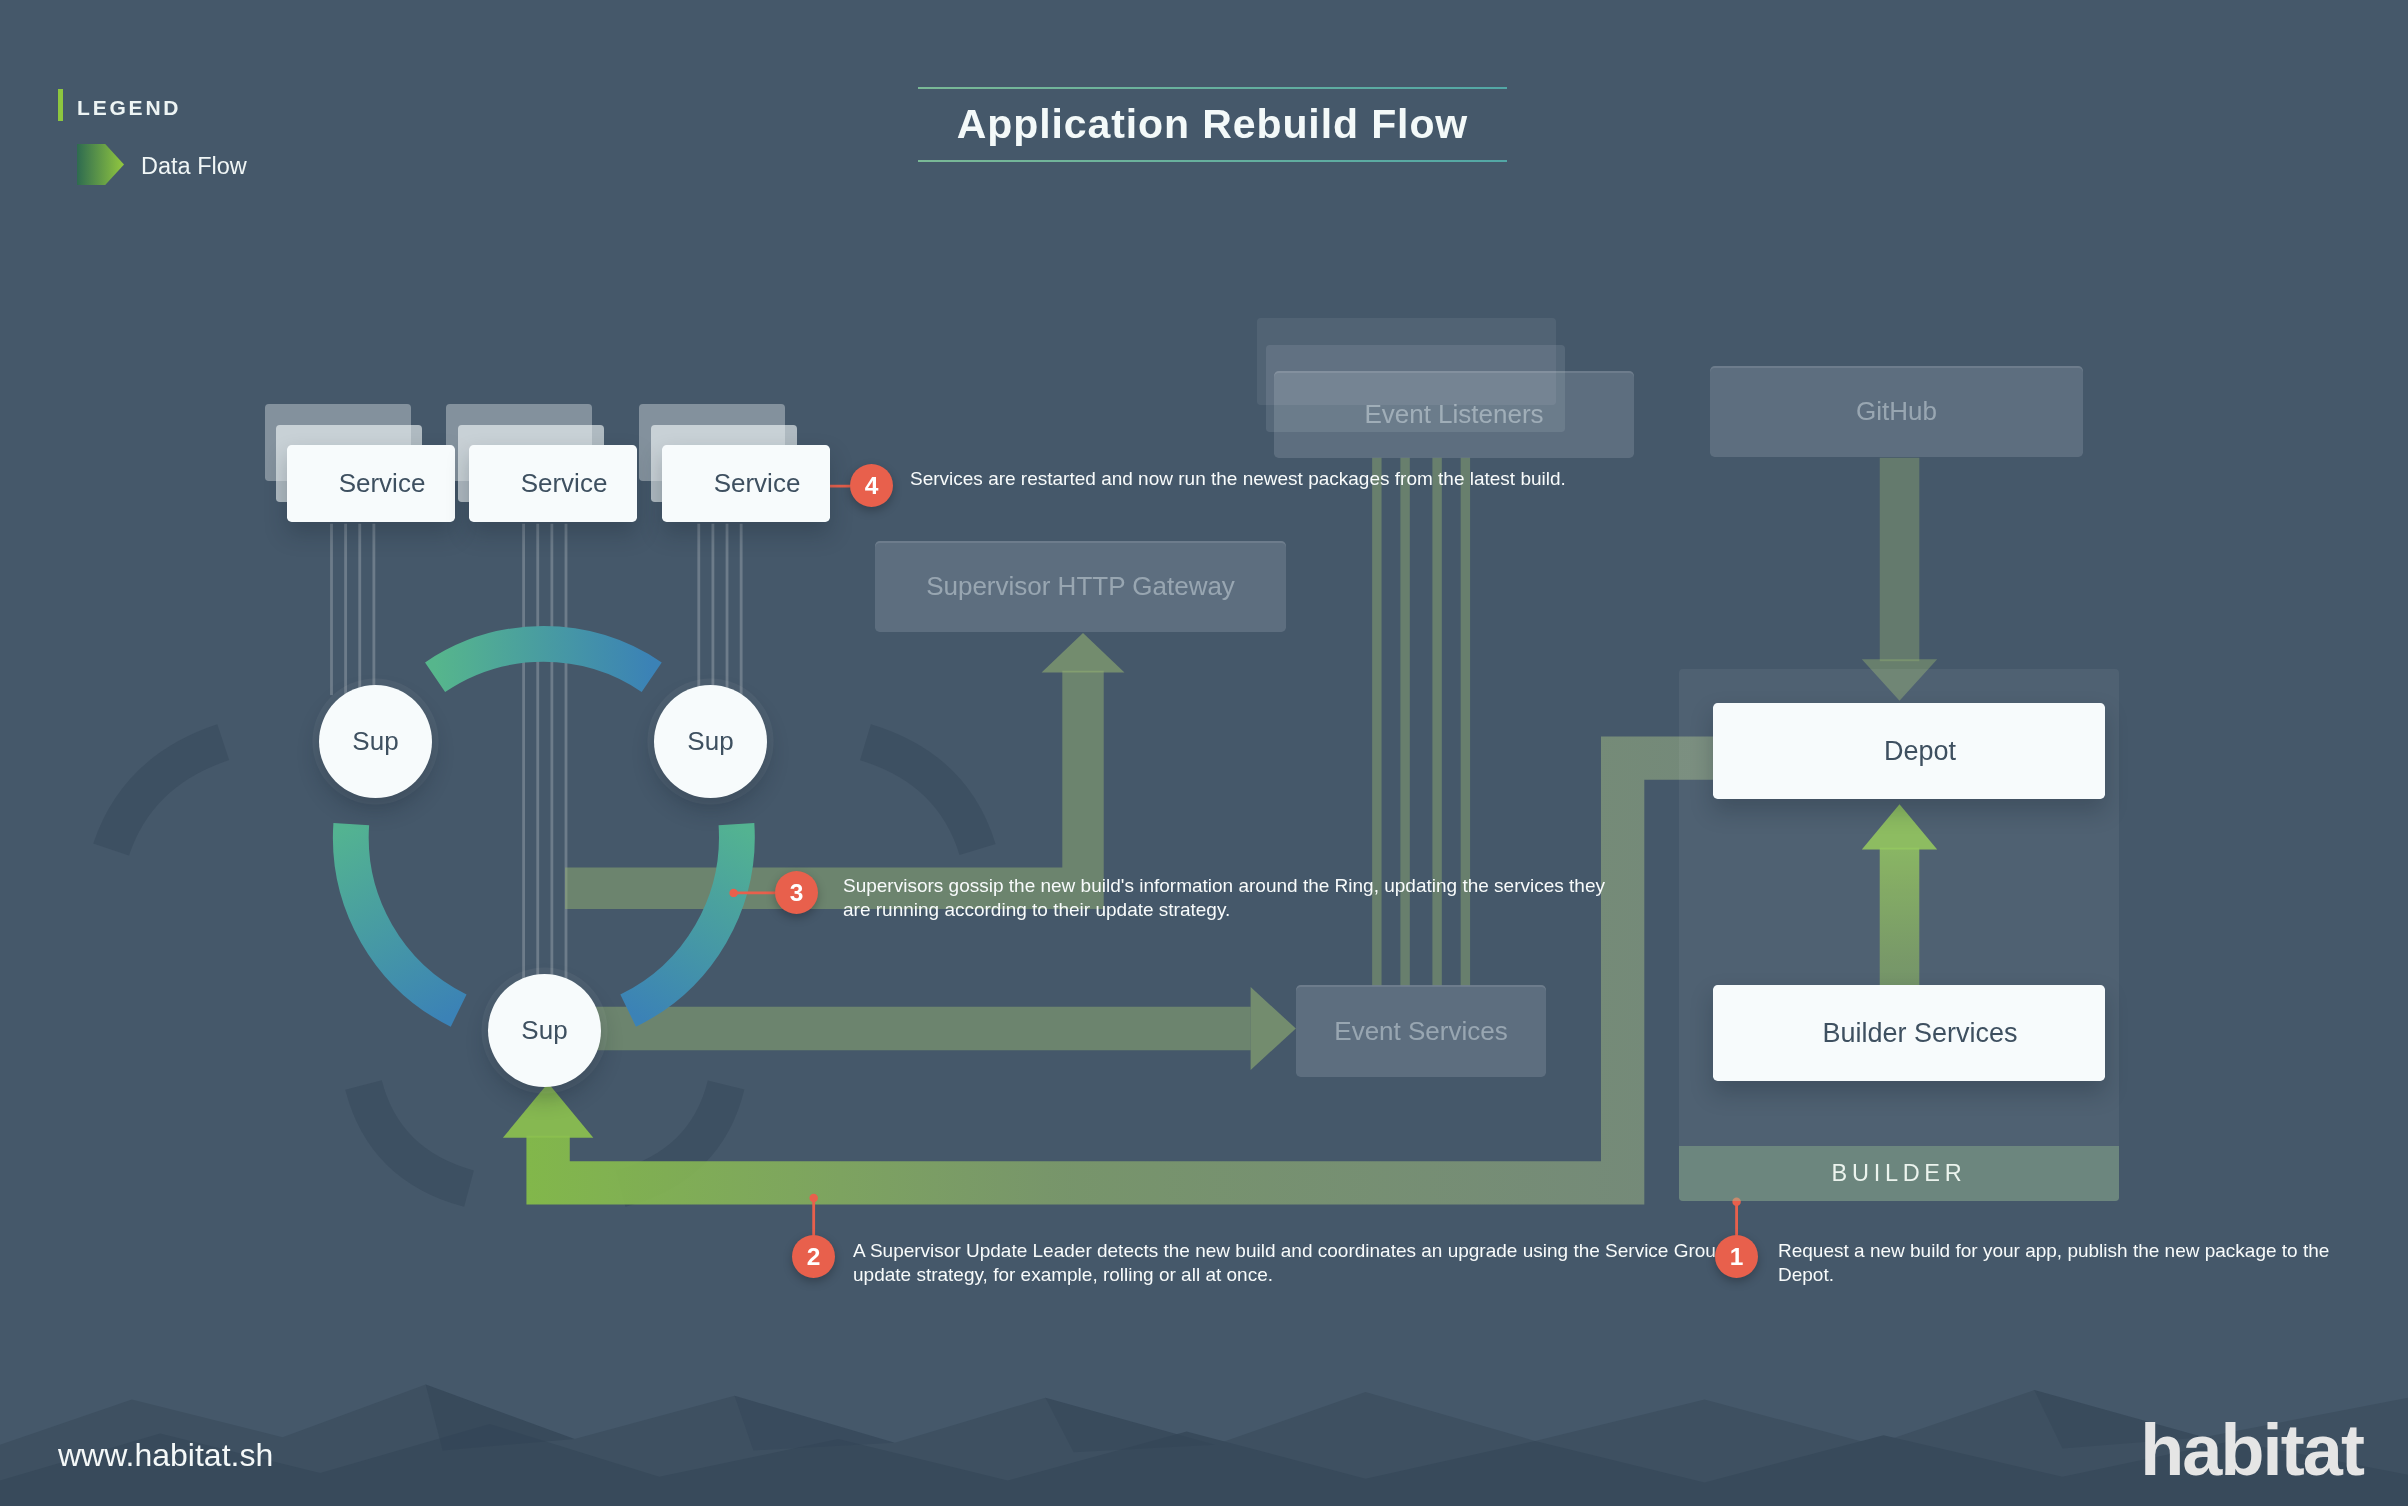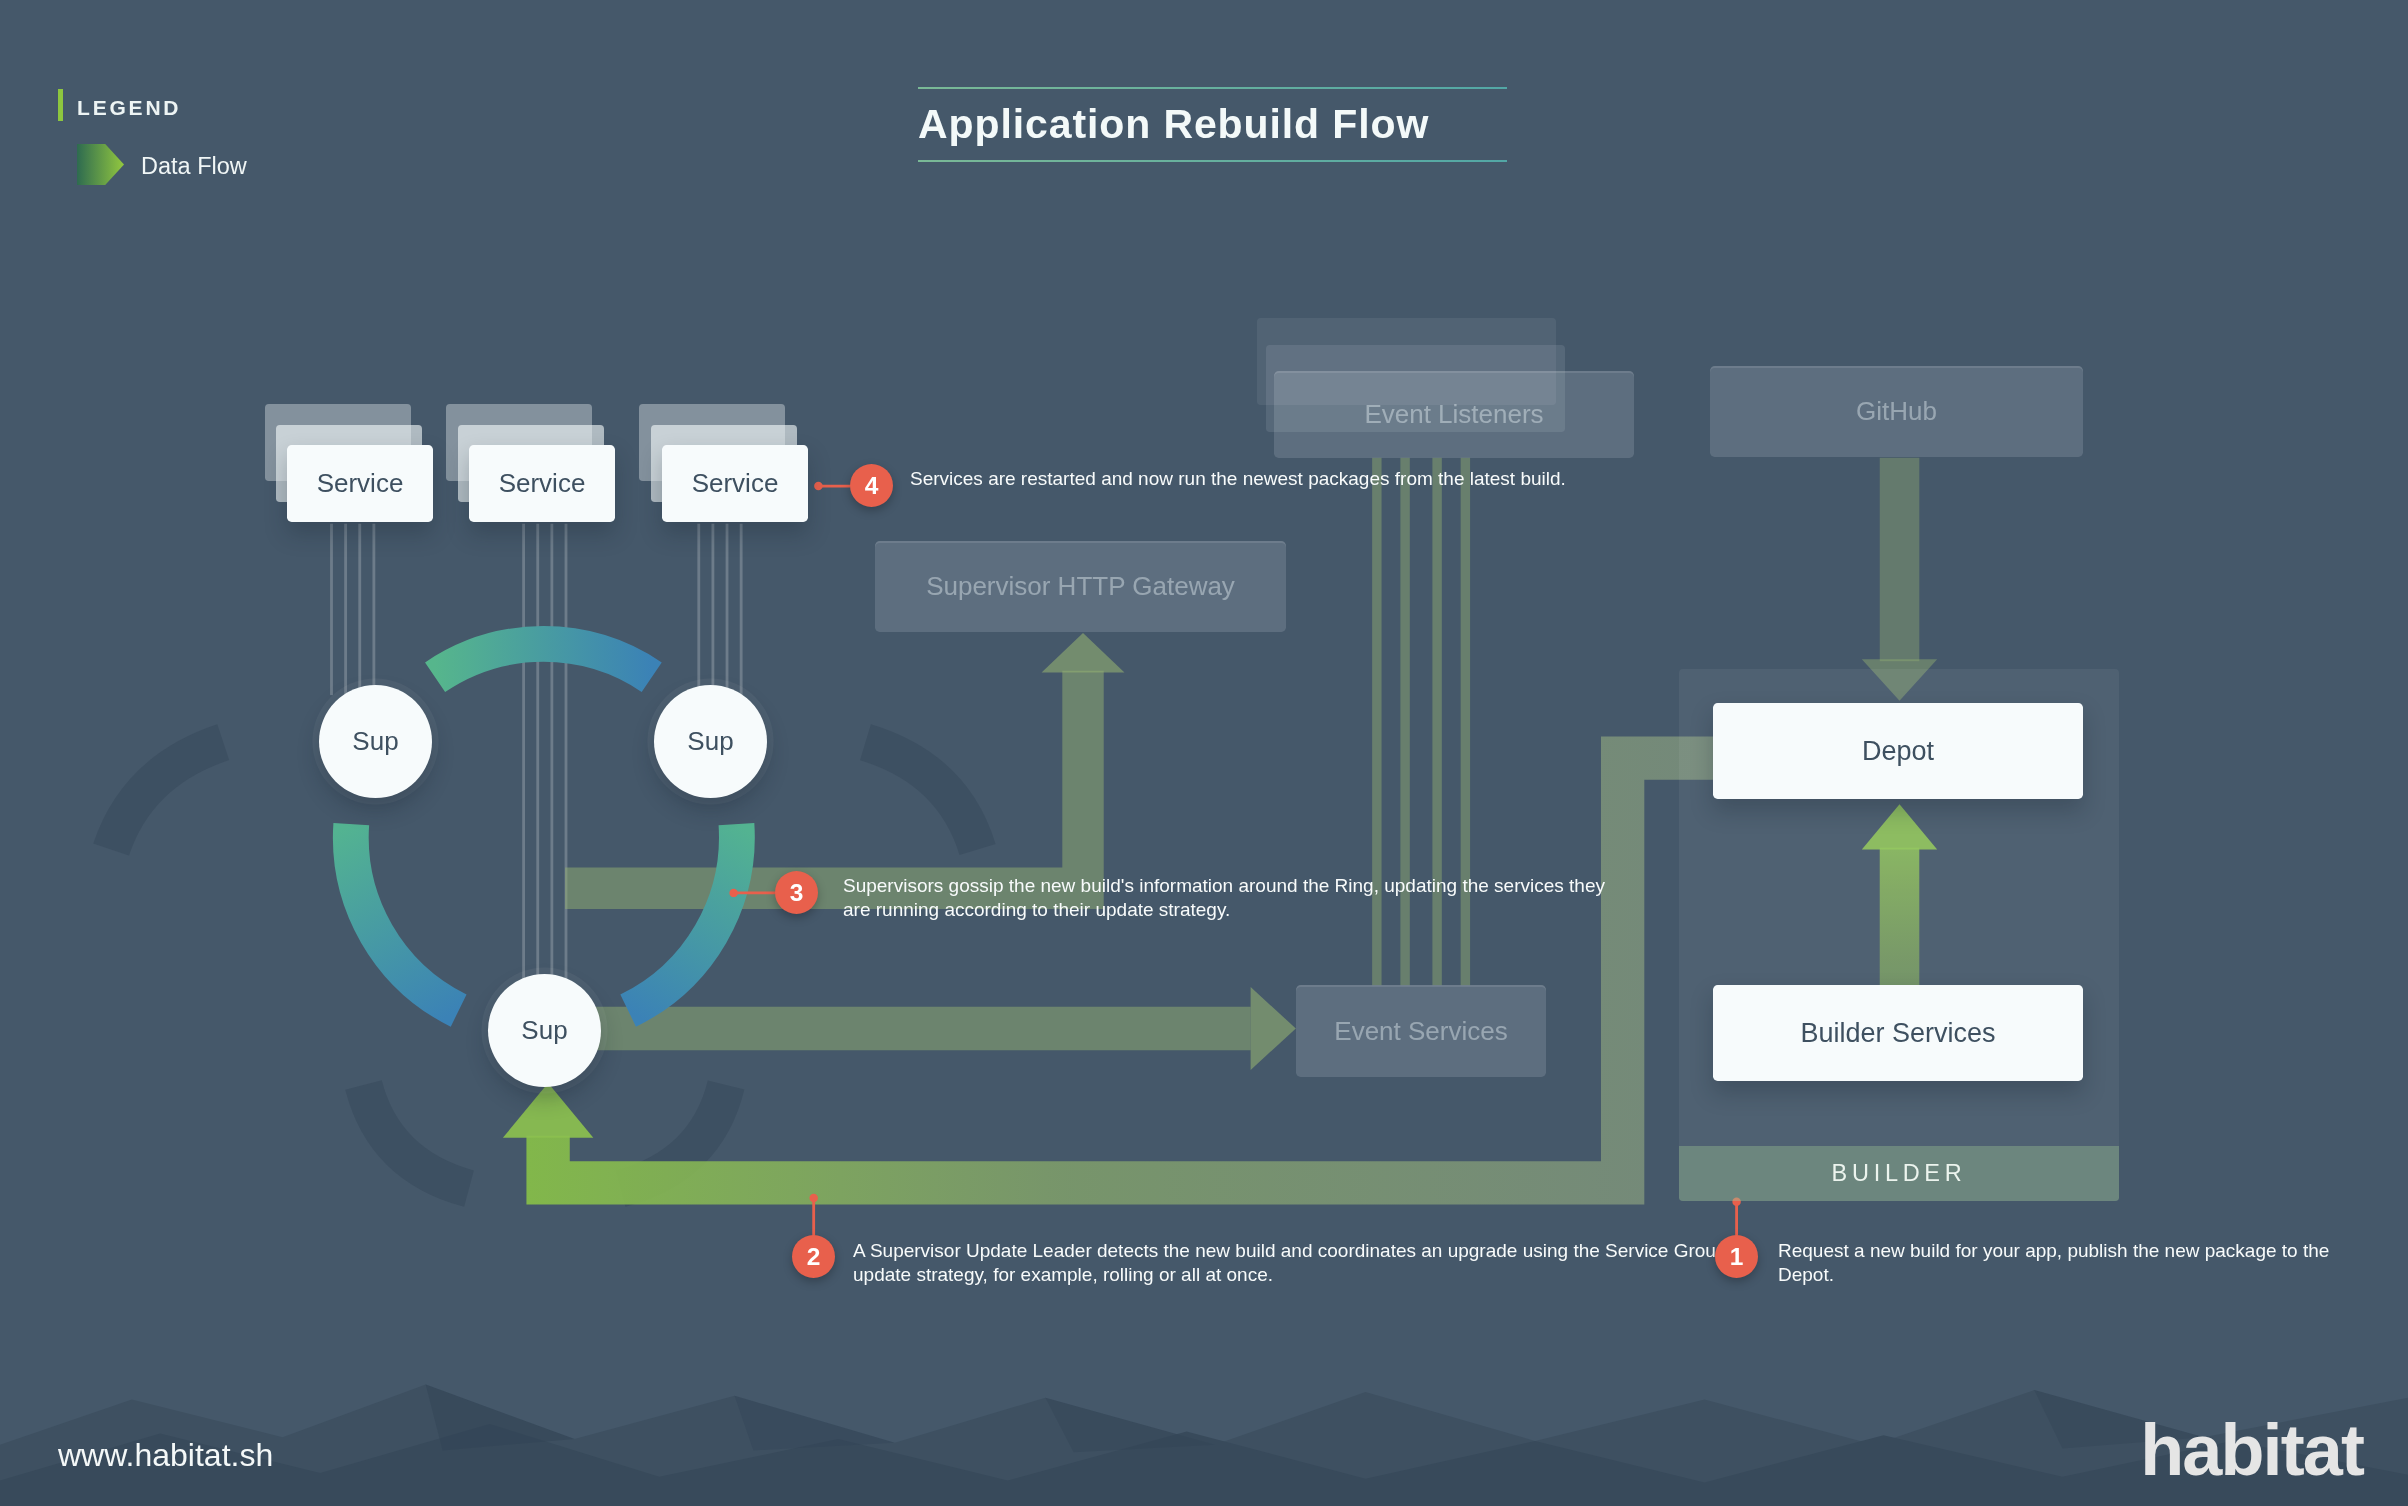--- a/index.html
+++ b/index.html
@@ -17,20 +17,21 @@
   }
   .card.muted {
     background:rgba(244,250,252,0.14);
     color:rgba(233,242,247,0.42);
     font-size:26px;
     box-shadow: inset 0 1.9px 0 rgba(255,255,255,0.10);
   }
   .card.solid {
     background:#F7FBFC; color:#3E5060; font-size:27px;
     box-shadow:0 11.3px 22.6px rgba(18,30,42,0.25);
+    padding-left:22px;
   }
   .stack-layer { position:absolute; border-radius:3.8px; }
 
   .sup {
     position:absolute; width:113px; height:113px; border-radius:50%;
     background:#F7FBFC; color:#3E5060; font-size:26px;
     display:flex; align-items:center; justify-content:center;
     box-shadow:0 11.3px 21px rgba(18,30,42,0.28), 0 0 0 6.6px rgba(255,255,255,0.05);
   }
 
@@ -54,21 +55,21 @@
     box-shadow:0 3.8px 9.4px rgba(0,0,0,0.25);
   }
   .callout {
     position:absolute; color:#F8FBFB; font-weight:normal;
     font-size:19px; line-height:1.28;
   }
 
   
   .title {
     position:absolute; left:918px; top:94px; width:589px; height:60px;
-    line-height:60px; 
+    line-height:60px; text-align:center;
     color:#F3F9F9; font-size:41px; font-weight:bold; letter-spacing:0.9px;
   }
   .title-line {
     position:absolute; left:918px; width:589px; height:1.9px;
     background:linear-gradient(90deg,#83CA9E,#55B5B0); opacity:0.85;
   }
   .legend-tick { position:absolute; left:58px; top:89px; width:4.7px; height:32px; background:#8DC63F; }
   .legend-heading {
     position:absolute; left:77px; top:96px; color:#EDF4F4;
     font-size:21px; letter-spacing:2.8px;font-weight:bold;

